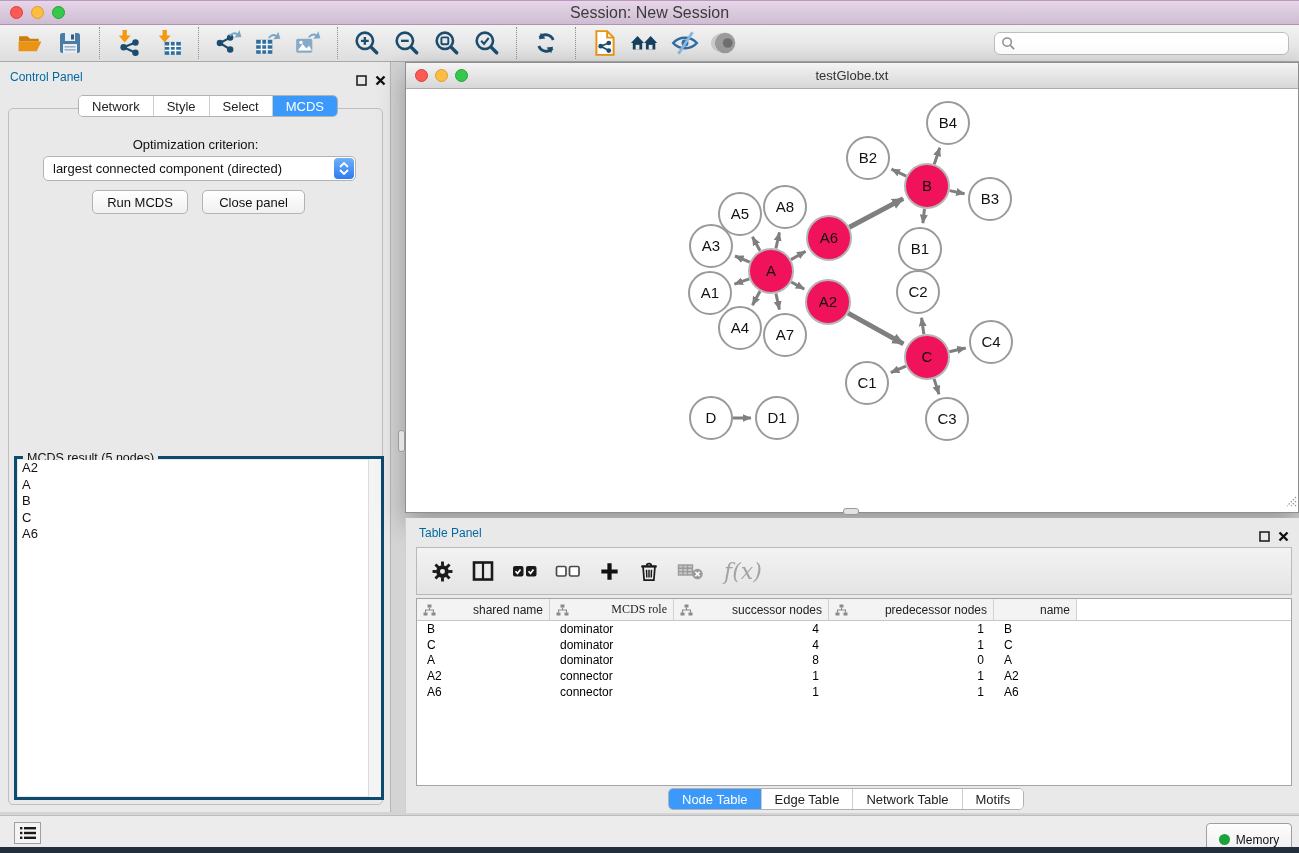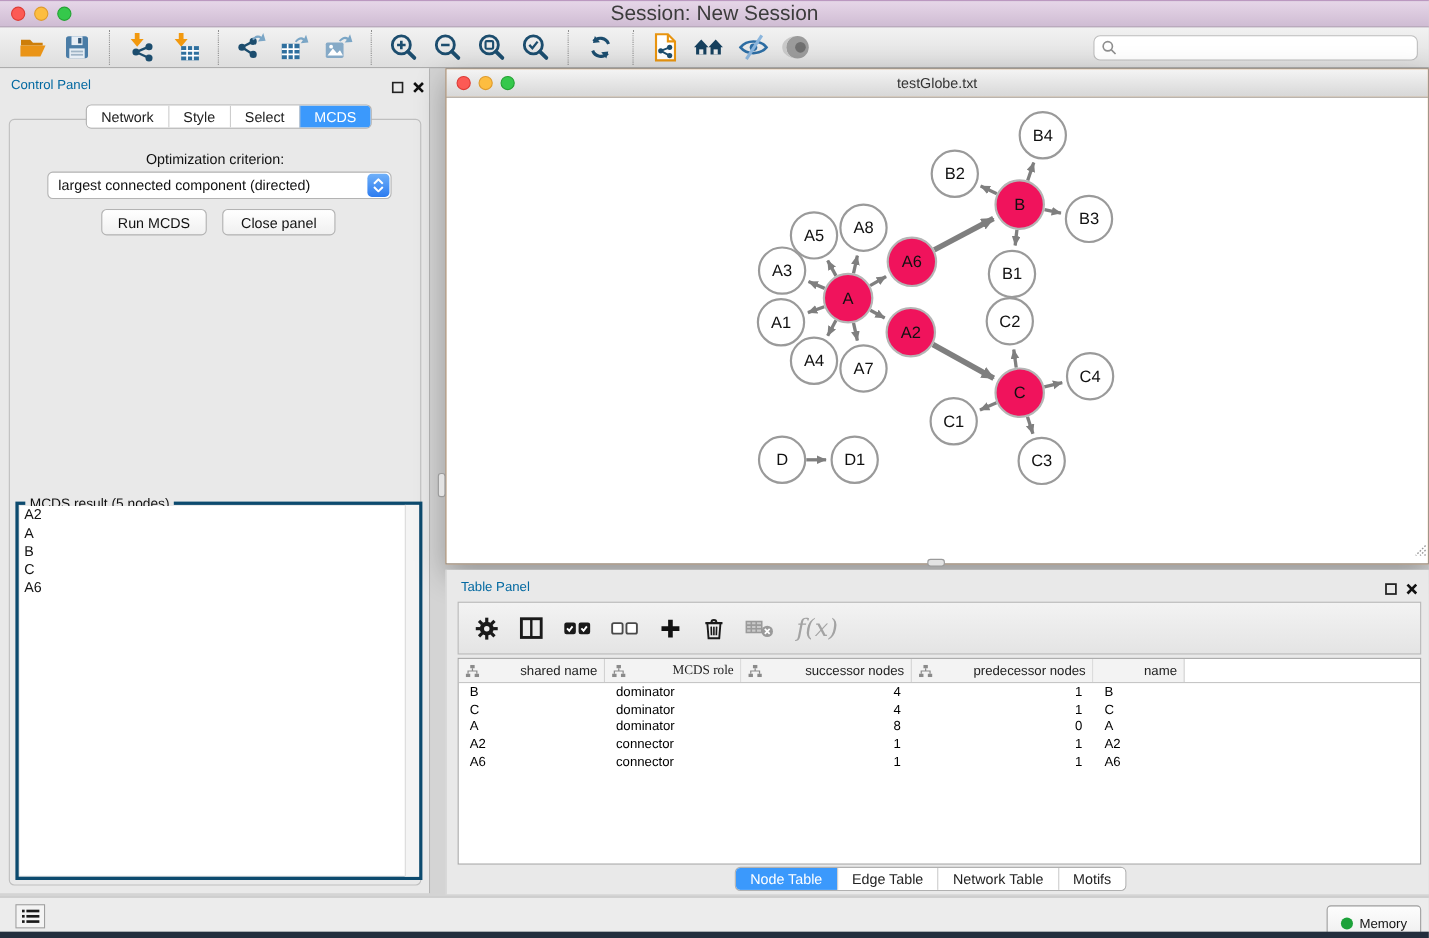--- a/index.html
+++ b/index.html
@@ -4,21 +4,21 @@
 <style>
   * { margin:0; padding:0; box-sizing:border-box; }
   html,body { width:1299px; height:853px; }
   body { font-family:"Liberation Sans", sans-serif; position:relative; background:#d4d4d4; overflow:hidden; }
   .abs { position:absolute; }
 
   
   .titlebar { left:0; top:0; width:1299px; height:25px;
     background:linear-gradient(#e6d6e8,#cfbcd3); border-top:1px solid #bb98c0; border-bottom:1px solid #ab96ae;
     display:flex; align-items:center; justify-content:center; }
-  .titlebar .title { font-size:19px; color:#3c3c3c; }
+  .titlebar .title { font-size:16px; color:#3c3c3c; }
   .lights { position:absolute; left:10px; top:5px; display:flex; gap:8px; }
   .light { width:13px; height:13px; border-radius:50%; }
   .l-red { background:#fc5a55; border:1px solid #dd3c36; }
   .l-yellow { background:#fdbd40; border:1px solid #de9b2d; }
   .l-green { background:#35c84b; border:1px solid #24a334; }
 
   
   .toolbar { left:0; top:25px; width:1299px; height:37px;
     background:linear-gradient(#f2f2f2,#dedede); border-bottom:1px solid #a9a9a9;
     display:flex; align-items:center; padding:0 10px; }
@@ -47,21 +47,21 @@
     background:linear-gradient(#6fb0f9,#2d7cf0); display:flex; flex-direction:column; align-items:center; justify-content:center; gap:1px; }
   .pushbtn { position:absolute; height:24px; background:linear-gradient(#ffffff,#f0f0f0); border:1px solid #b3b3b3;
     border-radius:5px; font-size:13px; color:#111; display:flex; align-items:center; justify-content:center; }
   .groupbox { position:absolute; left:14px; top:394px; width:370px; height:344px; border:3px solid #0c4a6e; }
   .legend { position:absolute; left:6px; top:-8px; background:#e9e9e9; padding:0 4px; font-size:12.5px; color:#111; white-space:nowrap; }
   .mcds-list { position:absolute; left:1px; top:1px; right:1px; bottom:1px; background:#fff; overflow:hidden; }
   .mcds-list .item { font-size:13px; color:#111; padding:0 0 0 4px; line-height:16.5px; }
   .vscroll { position:absolute; top:0; right:0; width:13px; height:100%; background:#f4f4f4; border-left:1px solid #dcdcdc; }
 
   
-  .netwin { left:405px; top:62px; width:894px; height:451px; background:#fdba74;
+  .netwin { left:405px; top:62px; width:894px; height:451px; background:#c2410c;
     border:1px solid #8e8e8e; box-shadow:0 10px 26px rgba(0,0,0,.30); }
   .net-title { position:absolute; left:0; top:0; width:100%; height:26px;
     background:linear-gradient(#f4f4f4,#d7d7d7); border-bottom:1px solid #ababab;
     display:flex; align-items:center; justify-content:center; font-size:13px; color:#333; }
   .netlights { position:absolute; left:9px; top:6px; display:flex; gap:7px; }
   .net-canvas { position:absolute; left:0; top:26px; width:892px; height:423px; background:#fff; }
   .grip { position:absolute; right:1px; bottom:1px; }
   .divider-handle { left:398px; top:430px; width:7px; height:22px; background:#e3e3e3; border:1px solid #9a9a9a; border-radius:3px; }
   .divider-handle2 { left:843px; top:508px; width:16px; height:7px; background:#e3e3e3; border:1px solid #9a9a9a; border-radius:3px; }
 

